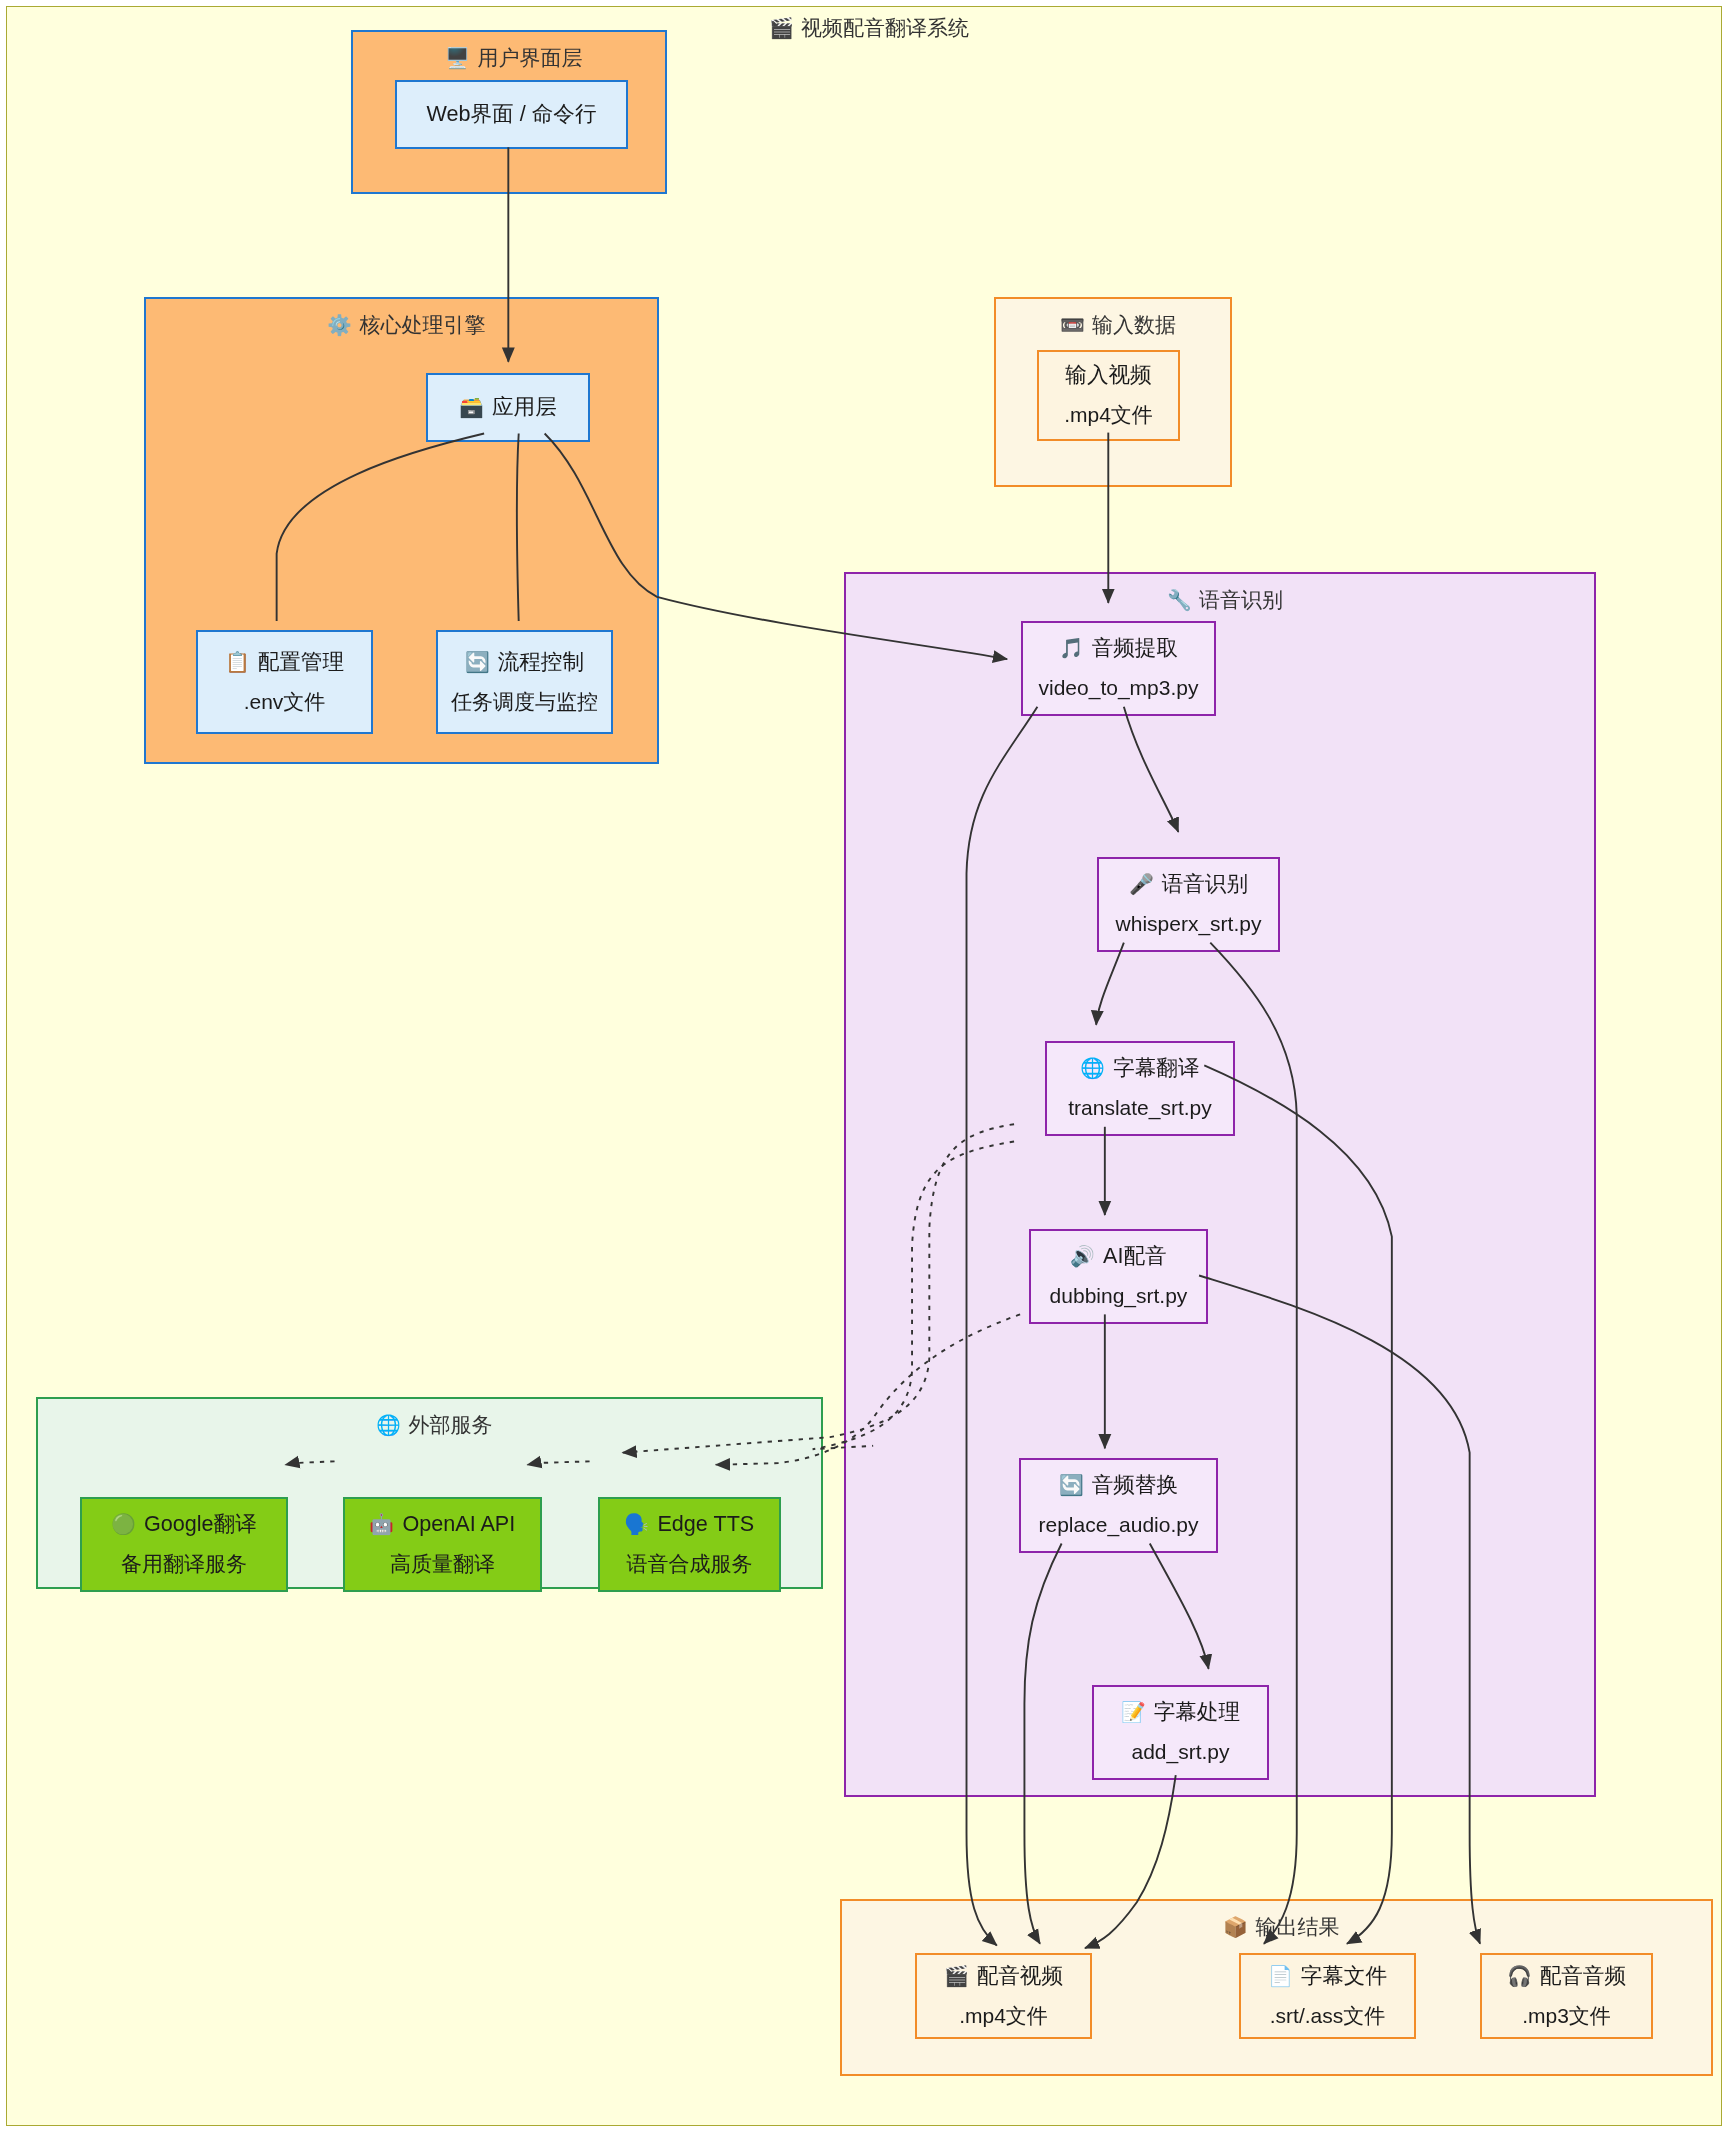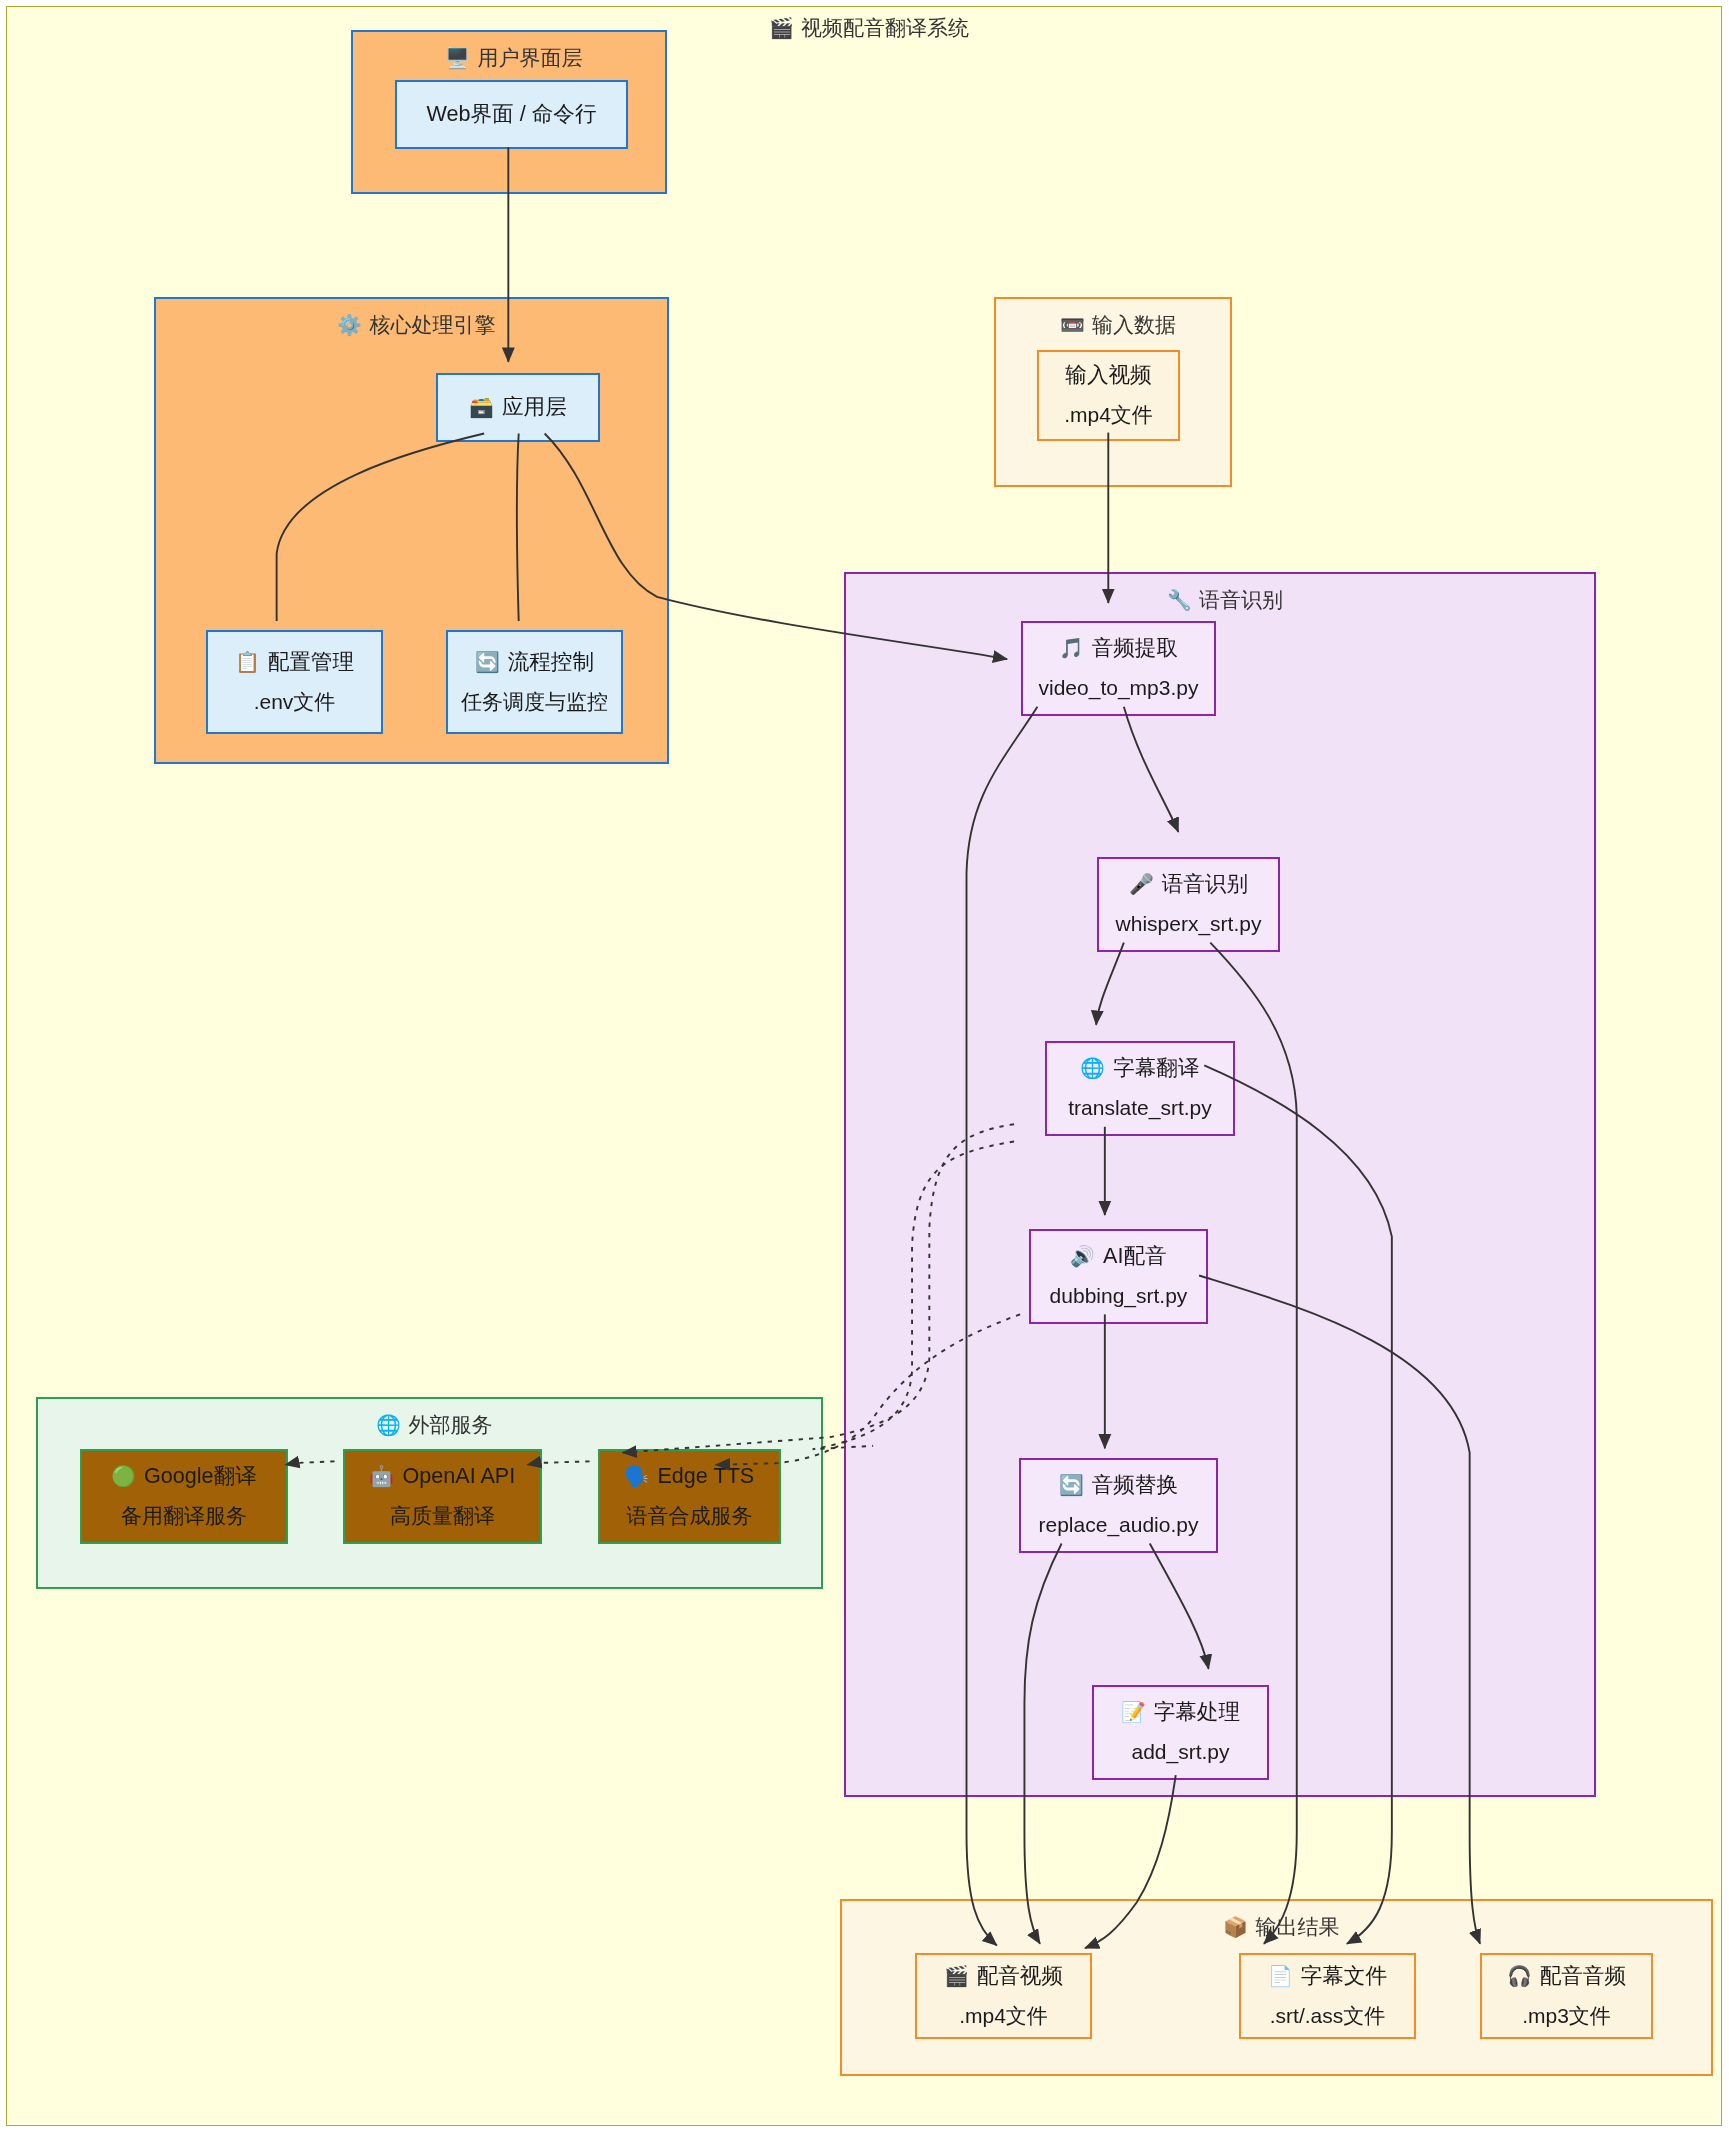--- a/index.html
+++ b/index.html
@@ -39,21 +39,21 @@
   .c-blue{background:#fdba74;border-color:#1f77d0;}
   .n-blue{background:#ddeefb;border-color:#1f77d0;justify-content:center;}
   
   .c-orange{background:#fdf6e3;border-color:#f28c28;}
   .n-orange{background:#fdf4e0;border-color:#f28c28;}
   
   .c-purple{background:#f2e2f7;border-color:#8e24aa;}
   .n-purple{background:#f5e8fa;border-color:#8e24aa;}
   
   .c-green{background:#e8f5ea;border-color:#2e9e4f;}
-  .n-green{background:#a16207;border-color:#2e9e4f;}
+  .n-green{background:#84cc16;border-color:#2e9e4f;margin-top:48px;}
 
   
   #edges{position:absolute;left:0;top:0;width:1729px;height:2136px;pointer-events:none;}
   .edge{fill:none;stroke:#333333;stroke-width:2.2;}
   .edge-dot{fill:none;stroke:#333333;stroke-width:2.2;stroke-dasharray:5 7;}
 </style>
 </head>
 <body>
 
 <div id="root">
@@ -65,21 +65,21 @@
 
     <div class="cluster c-blue" style="left:344px;top:23px;width:316px;height:164px;">
       <div class="cluster-title">
         <span class="em">🖥️</span><span>用户界面层</span>
       </div>
       <div class="node n-blue single" style="left:42px;top:48px;width:233px;height:69px;">
         <div class="line1">Web界面 / 命令行</div>
       </div>
     </div>
 
-    <div class="cluster c-blue" style="left:137px;top:290px;width:515px;height:467px;margin-left:10px;">
+    <div class="cluster c-blue" style="left:137px;top:290px;width:515px;height:467px;">
       <div class="cluster-title">
         <span class="em">⚙️</span><span>核心处理引擎</span>
       </div>
       <div class="node n-blue single" style="left:280px;top:74px;width:164px;height:69px;">
         <div class="line1"><span class="em">🗃️</span><span>应用层</span></div>
       </div>
       <div class="node n-blue" style="left:50px;top:331px;width:177px;height:104px;">
         <div class="line1"><span class="em">📋</span><span>配置管理</span></div>
         <div class="line2">.env文件</div>
       </div>

